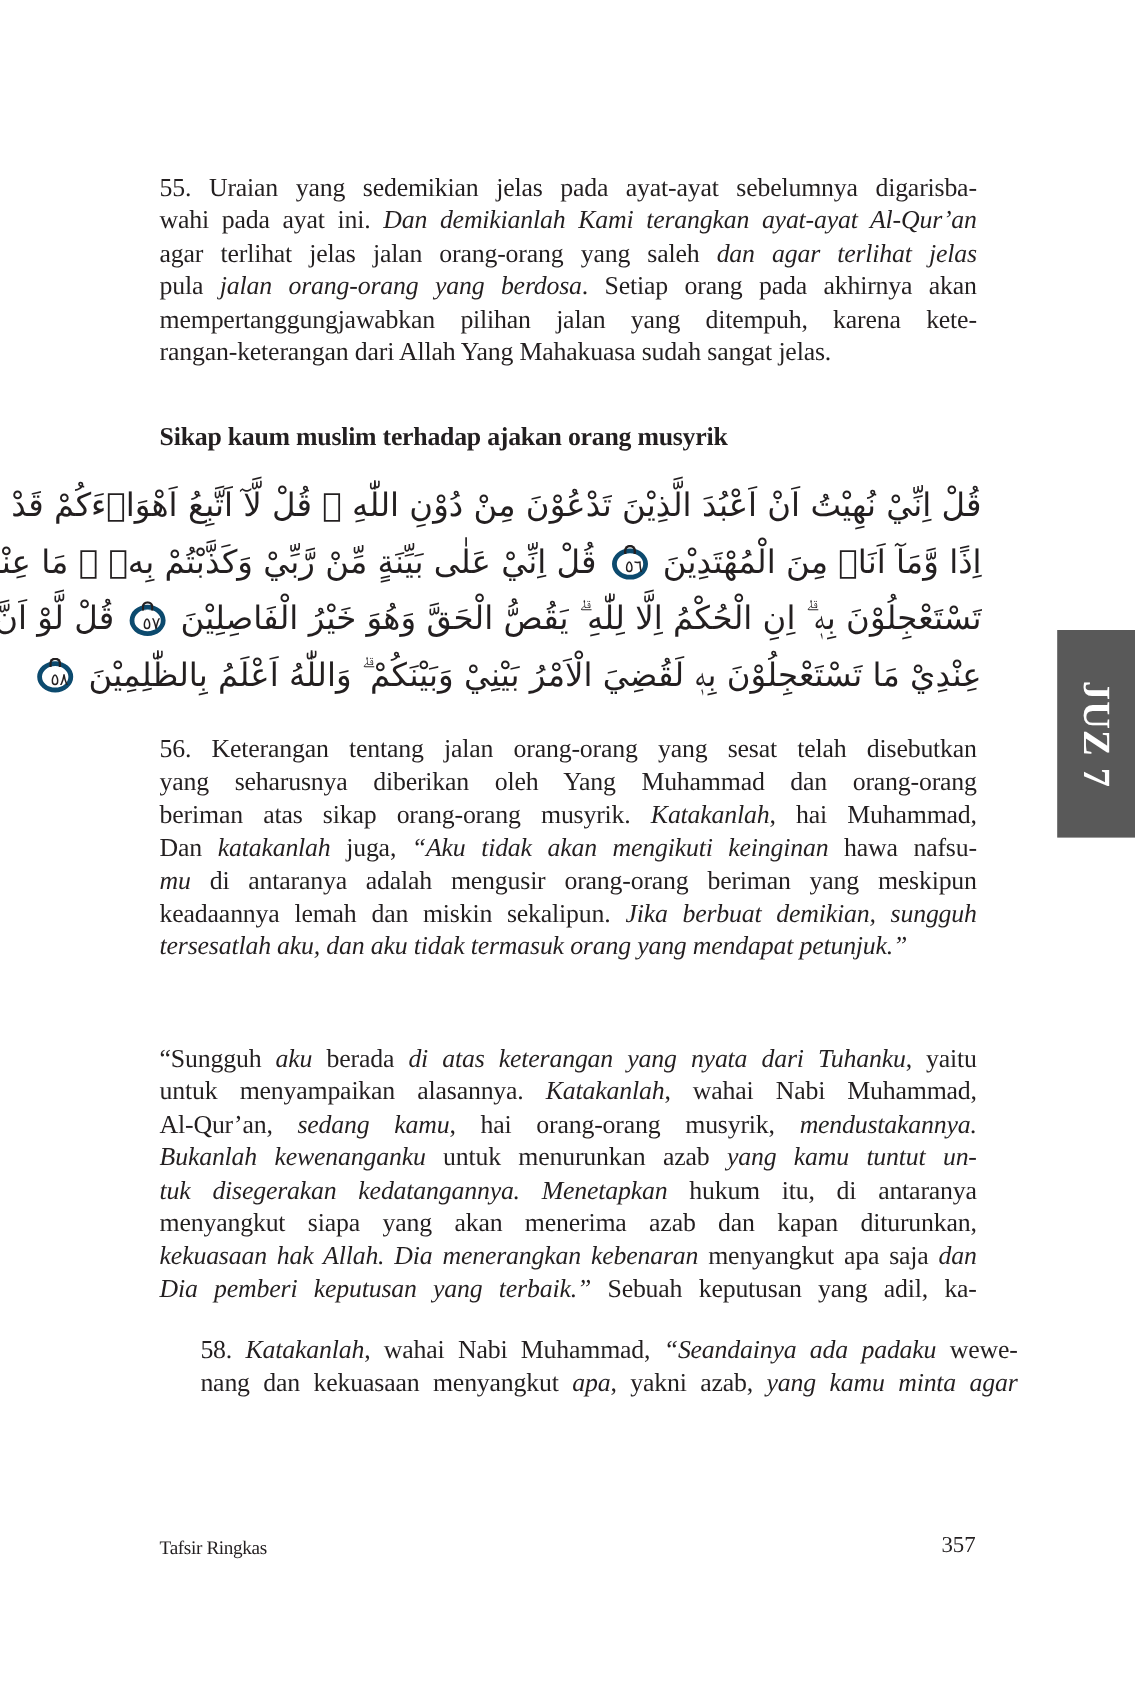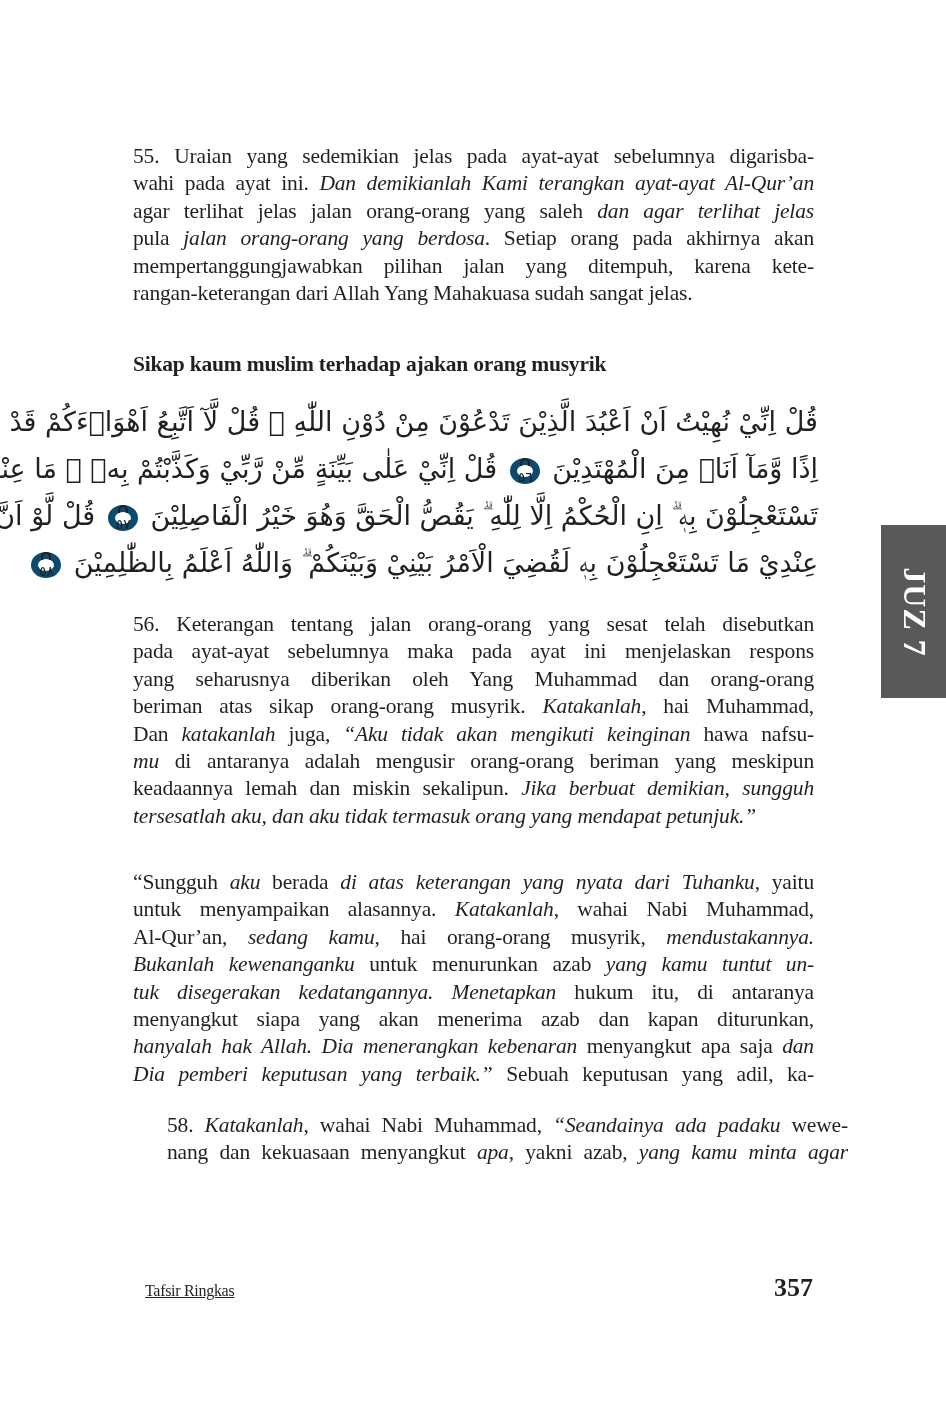--- a/index.html
+++ b/index.html
@@ -65,21 +65,21 @@
     text-align-last: justify;
   }
   #arabic .aline.last {
     text-align: right;
     text-align-last: right;
   }
   .verse-mark {
     display: inline-block;
     width: 30px;
     height: 26px;
-    border: 7px solid #0c4a6e;
+    border: 4px solid #0c4a6e;
     border-radius: 50%;
     font-size: 14px;
     line-height: 24px;
     text-align: center;
     vertical-align: middle;
     margin: 12px 4px;
     position: relative;
     box-sizing: border-box;
   }
   .verse-mark::before {
@@ -94,34 +94,32 @@
     border-left: 2px solid #231f20;
     border-right: 2px solid #231f20;
     border-radius: 6px 6px 0 0;
     box-sizing: border-box;
   }
   #p56 { top: 611px; }
   #p57 { top: 869px; }
   #p58 { top: 1112px; margin-left: 34px; }
   #footer-title {
     position: absolute;
-    left: 145px;
+    left: 133px;
     top: 1281px;
     font-size: 16px;
     line-height: 20px;
     letter-spacing: -0.3px;
-    text-decoration: underline;
   }
   #page-number {
     position: absolute;
     right: 133px;
     top: 1273px;
-    font-size: 26px;
+    font-size: 19px;
     line-height: 30px;
-    font-weight: bold;
   }
   #juz-tab {
     position: absolute;
     left: 881px;
     top: 525px;
     width: 65px;
     height: 173px;
     background: #595959;
   }
   #juz-label {
@@ -153,36 +151,35 @@
 
 <div id="arabic">
     <span class="aline"><span>قُلْ اِنِّيْ نُهِيْتُ اَنْ اَعْبُدَ الَّذِيْنَ تَدْعُوْنَ مِنْ دُوْنِ اللّٰهِ ۗ قُلْ لَّآ اَتَّبِعُ اَهْوَاۤءَكُمْ قَدْ ضَلَلْتُ</span></span>
     <span class="aline"><span>اِذًا وَّمَآ اَنَا۠ مِنَ الْمُهْتَدِيْنَ</span> <span class="verse-mark">٥٦</span> <span>قُلْ اِنِّيْ عَلٰى بَيِّنَةٍ مِّنْ رَّبِّيْ وَكَذَّبْتُمْ بِهٖ ۗ مَا عِنْدِيْ مَا</span></span>
     <span class="aline"><span>تَسْتَعْجِلُوْنَ بِهٖ ۗ اِنِ الْحُكْمُ اِلَّا لِلّٰهِ ۗ يَقُصُّ الْحَقَّ وَهُوَ خَيْرُ الْفَاصِلِيْنَ</span> <span class="verse-mark">٥٧</span> <span>قُلْ لَّوْ اَنَّ</span></span>
     <span class="aline last"><span>عِنْدِيْ مَا تَسْتَعْجِلُوْنَ بِهٖ لَقُضِيَ الْاَمْرُ بَيْنِيْ وَبَيْنَكُمْ ۗ وَاللّٰهُ اَعْلَمُ بِالظّٰلِمِيْنَ</span> <span class="verse-mark">٥٨</span> </span>
   </div>
 
 <div id="p56" class="column para">
     <span class="line"><span>56. Keterangan tentang jalan orang-orang yang sesat telah disebutkan</span></span>
-    <span class="line"><span>pada ayat-ayat sebelumnya maka pada ayat ini menjelaskan respons</span></span>
     <span class="line"><span>yang seharusnya diberikan oleh Yang Muhammad dan orang-orang</span></span>
     <span class="line"><span>beriman atas sikap orang-orang musyrik. </span><span class="it">Katakanlah</span><span>, hai Muhammad,</span></span>
     <span class="line"><span>Dan </span><span class="it">katakanlah</span><span> juga, </span><span class="it">“Aku tidak akan mengikuti keinginan</span><span> hawa nafsu-</span></span>
     <span class="line"><span class="it">mu</span><span> di antaranya adalah mengusir orang-orang beriman yang meskipun</span></span>
     <span class="line"><span>keadaannya lemah dan miskin sekalipun. </span><span class="it">Jika berbuat demikian, sungguh</span></span>
     <span class="line last"><span class="it">tersesatlah aku, dan aku tidak termasuk orang yang mendapat petunjuk.”</span></span>
   </div>
 <div id="p57" class="column para">
     <span class="line"><span>“Sungguh </span><span class="it">aku</span><span> berada </span><span class="it">di atas keterangan yang nyata dari Tuhanku</span><span>, yaitu</span></span>
     <span class="line"><span>untuk menyampaikan alasannya. </span><span class="it">Katakanlah</span><span>, wahai Nabi Muhammad,</span></span>
     <span class="line"><span>Al-Qur’an, </span><span class="it">sedang kamu</span><span>, hai orang-orang musyrik, </span><span class="it">mendustakannya.</span></span>
     <span class="line"><span class="it">Bukanlah kewenanganku</span><span> untuk menurunkan azab </span><span class="it">yang kamu tuntut un-</span></span>
     <span class="line"><span class="it">tuk disegerakan kedatangannya. Menetapkan</span><span> hukum itu, di antaranya</span></span>
     <span class="line"><span>menyangkut siapa yang akan menerima azab dan kapan diturunkan,</span></span>
-    <span class="line"><span class="it">hanyalah hak Allah. Dia menerangkan kebenaran</span><span> menyangkut apa saja </span><span class="it">dan</span></span>
+    <span class="line"><span class="it">kekuasaan hak Allah. Dia menerangkan kebenaran</span><span> menyangkut apa saja </span><span class="it">dan</span></span>
     <span class="line"><span class="it">Dia pemberi keputusan yang terbaik.”</span><span> Sebuah keputusan yang adil, ka-</span></span>
   </div>
 <div id="p58" class="column para">
     <span class="line"><span>58. </span><span class="it">Katakanlah</span><span>, wahai Nabi Muhammad, </span><span class="it">“Seandainya ada padaku</span><span> wewe-</span></span>
     <span class="line"><span>nang dan kekuasaan menyangkut </span><span class="it">apa</span><span>, yakni azab, </span><span class="it">yang kamu minta agar</span></span>
   </div>
 
 <div id="footer-title">Tafsir Ringkas</div>
 <div id="page-number">357</div>
 

